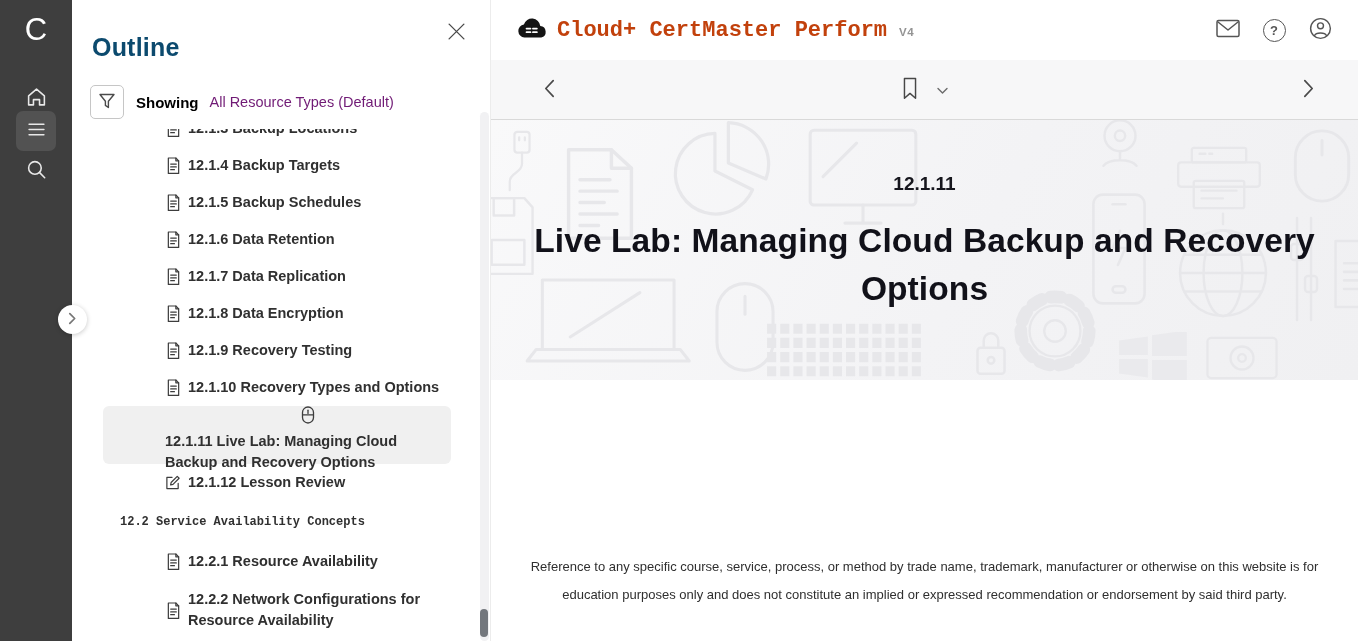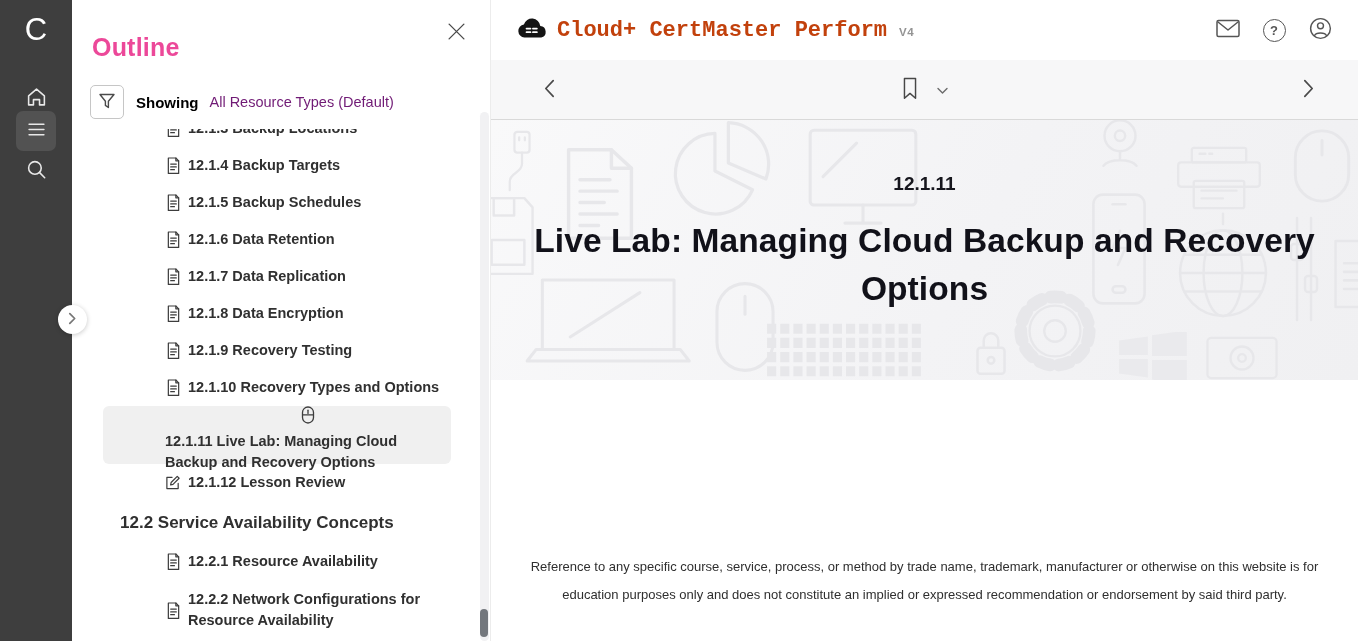--- a/index.html
+++ b/index.html
@@ -13,41 +13,41 @@
   .rail-btn{position:absolute;left:16px;width:40px;height:40px;border-radius:7px;display:flex;align-items:center;justify-content:center;}
   .rail-btn.active{background:#525252;}
   .rail-btn svg{stroke:#e8e8e8;fill:none;stroke-width:1.5;stroke-linecap:round;stroke-linejoin:round;}
 
   .expand-btn{position:absolute;left:58px;top:305px;width:29px;height:29px;border-radius:50%;background:#fff;
     box-shadow:0 1px 5px rgba(0,0,0,.22);display:flex;align-items:center;justify-content:center;z-index:6;}
   .expand-btn svg{stroke:#777;fill:none;stroke-width:1.6;stroke-linecap:round;stroke-linejoin:round;}
 
   
   .outline{position:absolute;left:72px;top:0;width:418px;height:641px;background:#fff;z-index:3;}
-  .outline-title{position:absolute;left:20px;top:16px;font-size:25px;font-weight:700;color:#ec4899;letter-spacing:.2px;}
+  .outline-title{position:absolute;left:20px;top:16px;font-size:25px;font-weight:700;color:#0c4a6e;letter-spacing:.2px;}
   .outline-close{position:absolute;right:24px;top:23px;width:20px;height:20px;display:flex;align-items:center;justify-content:center;}
   .outline-close svg{stroke:#4b4b4b;stroke-width:1.3;stroke-linecap:round;}
   .filter-row{position:absolute;left:18px;top:85px;display:flex;align-items:center;}
   .filter-btn{width:34px;height:34px;border:1px solid #c6c6c6;border-radius:5px;background:#fff;
     display:flex;align-items:center;justify-content:center;}
   .filter-btn svg{stroke:#4b4b4b;fill:none;stroke-width:1.4;stroke-linejoin:round;}
   .filter-showing{margin-left:12px;font-size:15px;font-weight:700;color:#000000;}
   .filter-value{margin-left:11px;font-size:14.5px;color:#701a75;}
 
   .outline-viewport{position:absolute;left:0;top:129px;width:408px;bottom:0;overflow:hidden;}
   .outline-list{margin-top:-19px;}
   .o-row{box-sizing:border-box;margin-left:31px;width:348px;height:37px;display:flex;align-items:center;
     gap:7px;padding-left:62px;border-radius:6px;cursor:pointer;}
   .o-row.section{padding-left:17px;height:42px;}
   .o-row.selected{height:58px;background:#f0f0f0;flex-direction:column;}
   .o-row:last-child{height:60px;align-items:center;}
   .o-icon{flex:0 0 16px;width:16px;height:19px;display:flex;align-items:center;justify-content:center;}
   .o-icon svg{stroke:#3d3d3d;fill:none;stroke-width:1.3;stroke-linecap:round;stroke-linejoin:round;}
   .o-label{font-size:14.5px;font-weight:700;color:#303030;line-height:21px;}
-  .o-row.section .o-label{font-size:17px;}
+  .o-row.section .o-label{font-size:12px;font-family:Liberation Mono, monospace;}
 
   .outline-scroll-track{position:absolute;top:112px;right:1px;width:9px;bottom:0;background:#f1f1f3;border-radius:5px;}
   .outline-scroll-thumb{position:absolute;bottom:4px;right:2px;width:8px;height:28px;background:#73777d;border-radius:4px;z-index:4;}
 
   
   .main{position:absolute;left:490px;top:0;right:0;bottom:0;border-left:1px solid #ececec;box-sizing:border-box;}
   .main-header{height:60px;background:#fff;display:flex;align-items:center;padding:0 26px;box-sizing:border-box;}
   .brand{display:flex;align-items:center;gap:10px;}
   .brand-title{font-size:22px;font-weight:700;color:#c2410c;font-family:Liberation Mono, monospace;}
   .brand-version{font-size:11.5px;font-weight:700;color:#949494;margin-left:2px;margin-top:3px;letter-spacing:.4px;}

